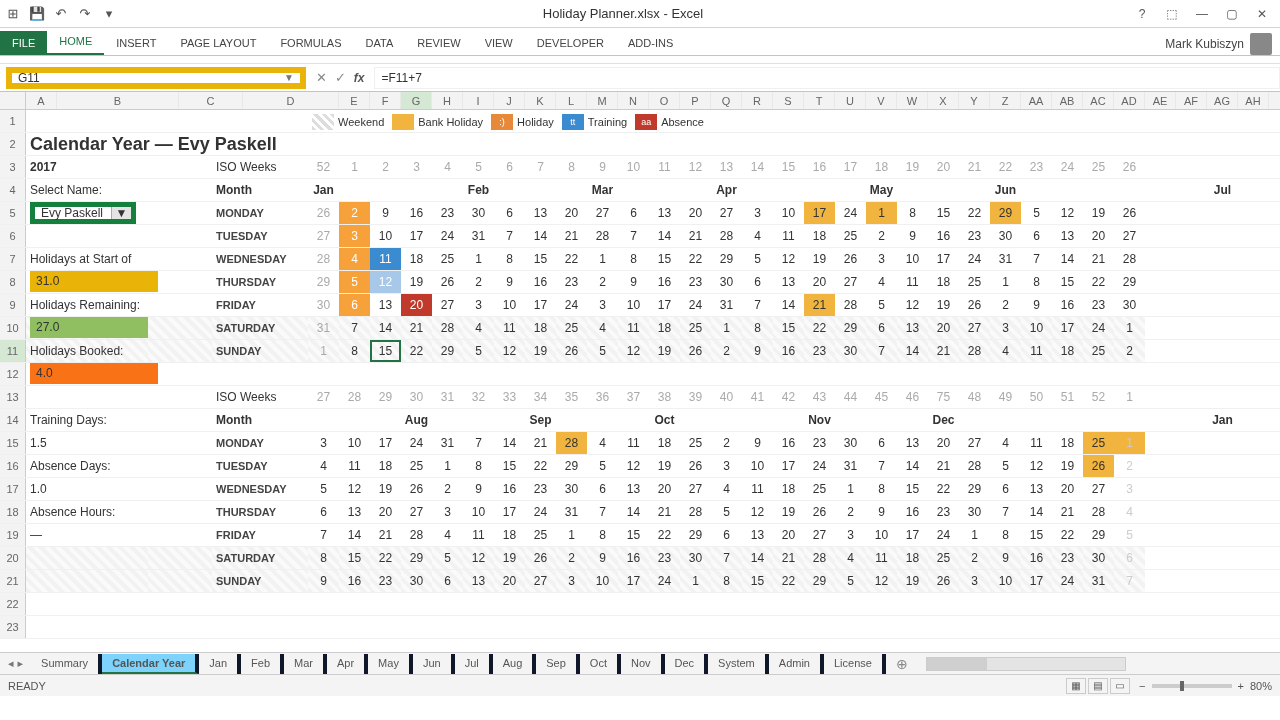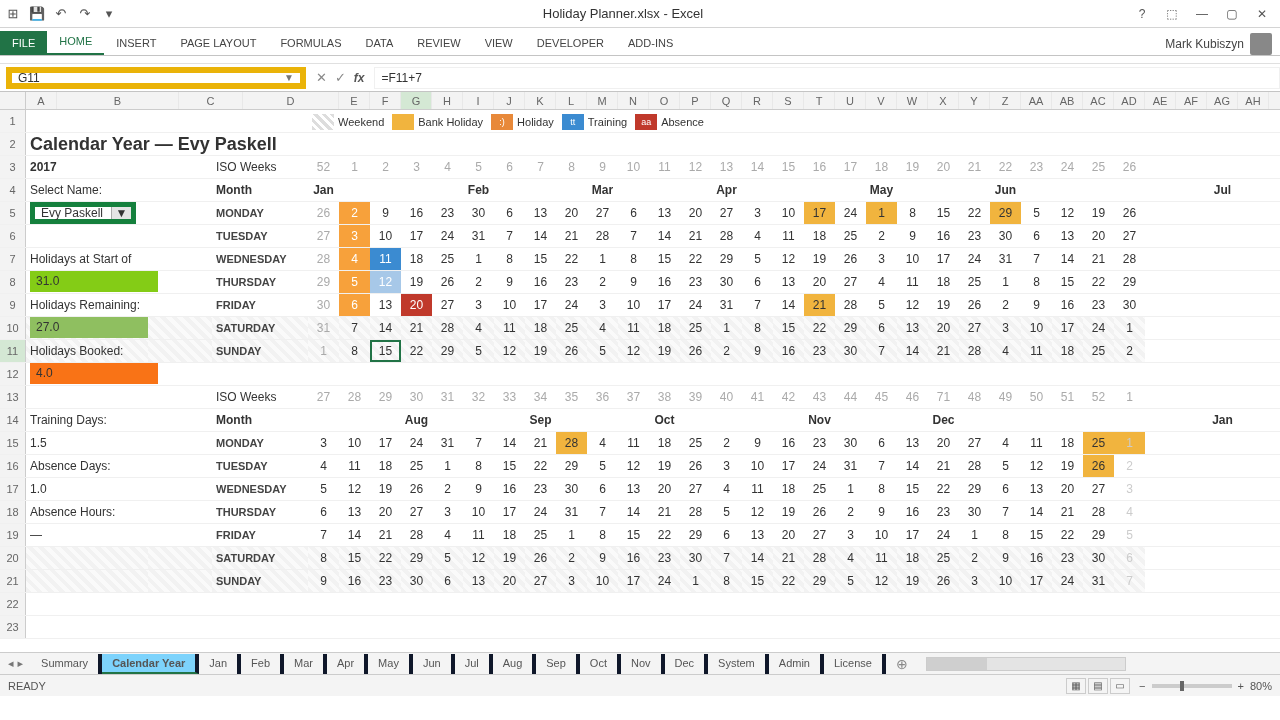--- a/index.html
+++ b/index.html
@@ -62,21 +62,21 @@
 .hl-jan { background:#f7a13b !important; color:#fff; }
 .hl-blue { background:#3b8bd1 !important; color:#fff; }
 .hl-blue-lt { background:#a7c8e8 !important; color:#fff; }
 .hl-red { background:#c0392b !important; color:#fff; }
 .hl-amber { background:#f1b43e !important; }
 .hl-faint { color:#ccc; }
 
 .sel-cell { border:2px solid #217346 !important; line-height:19px; }
 
 .summary-box { width:128px; height:21px; line-height:21px; padding-left:6px; color:#333; font-weight:500; }
-.sb-amber { background:#84cc16; }
+.sb-amber { background:#eab308; }
 .sb-green { background:#8fbf60; }
 .sb-orange { background:#f97316; }
 
 .dropdown { width:106px; height:22px; border:5px solid #15803d; display:flex; align-items:center; padding-left:6px; position:relative; }
 .dropdown .dd-btn { position:absolute; right:0; top:0; width:20px; height:100%; background:#e4e4e4; border-left:1px solid #aaa; display:flex; align-items:center; justify-content:center; }
 
 
 .legend-row { display:flex; gap:8px; align-items:center; height:23px; }
 .leg-item { display:flex; align-items:center; gap:4px; font-size:11px; }
 .swatch { width:22px; height:16px; display:flex; align-items:center; justify-content:center; font-size:9px; color:#fff; }
@@ -558,21 +558,21 @@
         <div class="cell muted">37</div>
         <div class="cell muted">38</div>
         <div class="cell muted">39</div>
         <div class="cell muted">40</div>
         <div class="cell muted">41</div>
         <div class="cell muted">42</div>
         <div class="cell muted">43</div>
         <div class="cell muted">44</div>
         <div class="cell muted">45</div>
         <div class="cell muted">46</div>
-        <div class="cell muted">71</div>
+        <div class="cell muted">75</div>
         <div class="cell muted">48</div>
         <div class="cell muted">49</div>
         <div class="cell muted">50</div>
         <div class="cell muted">51</div>
         <div class="cell muted">52</div>
         <div class="cell muted">1</div>
       </div>
       <div class="row ">
         <div class="rh">14</div>
         <div class="cell cB">Training Days:</div>

